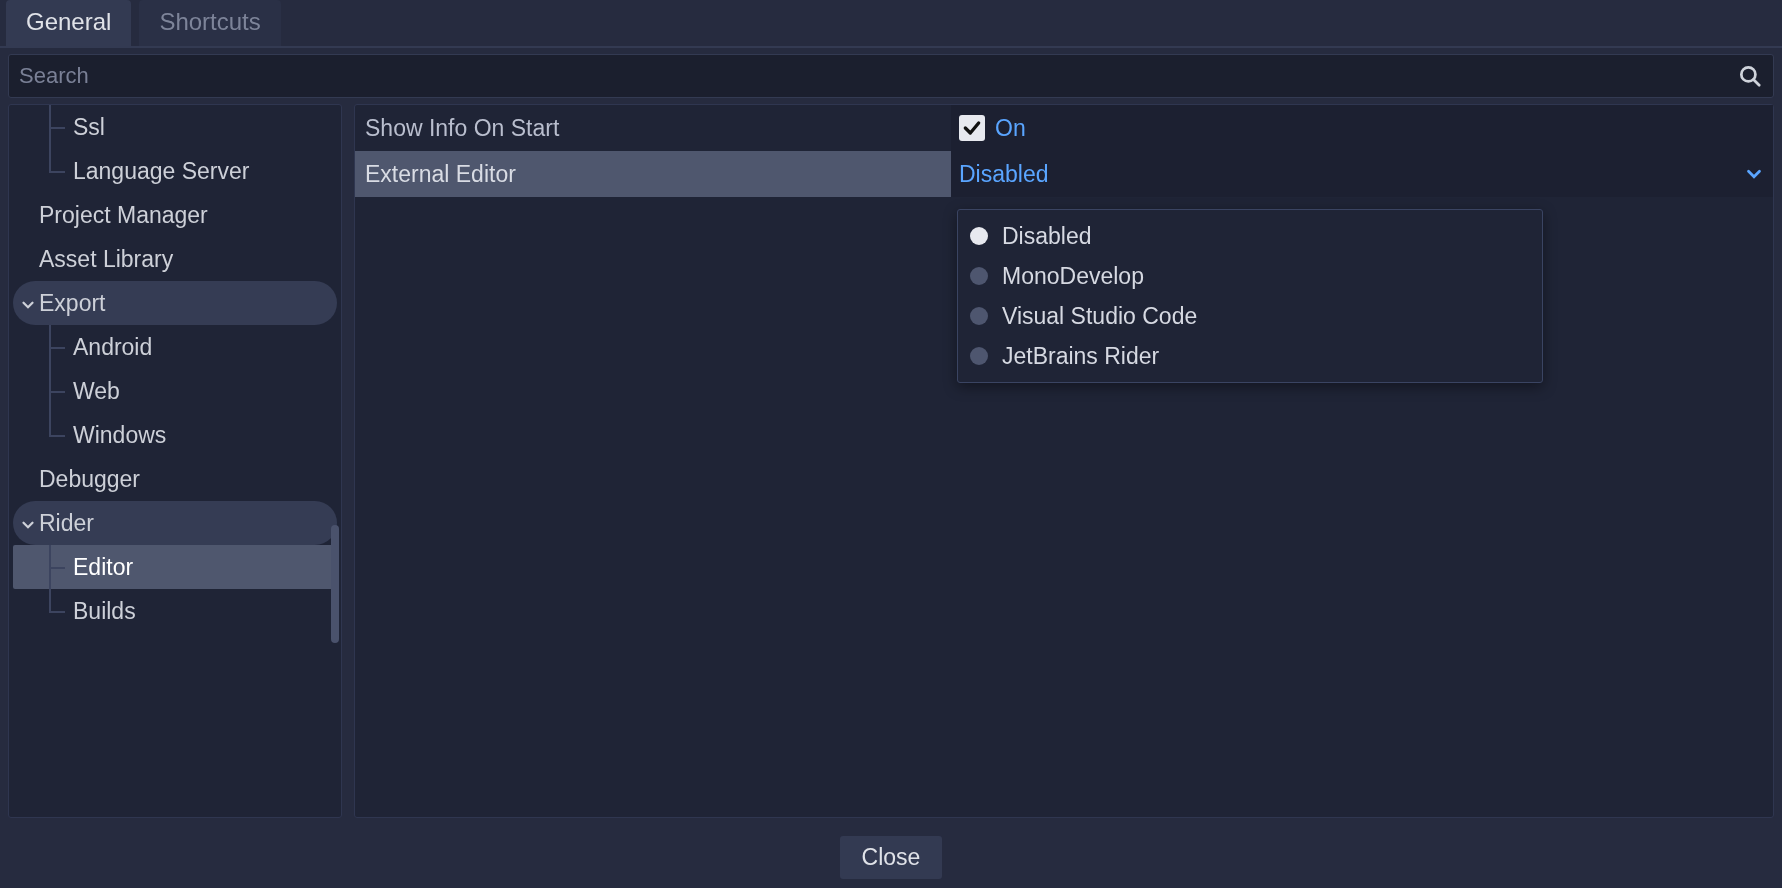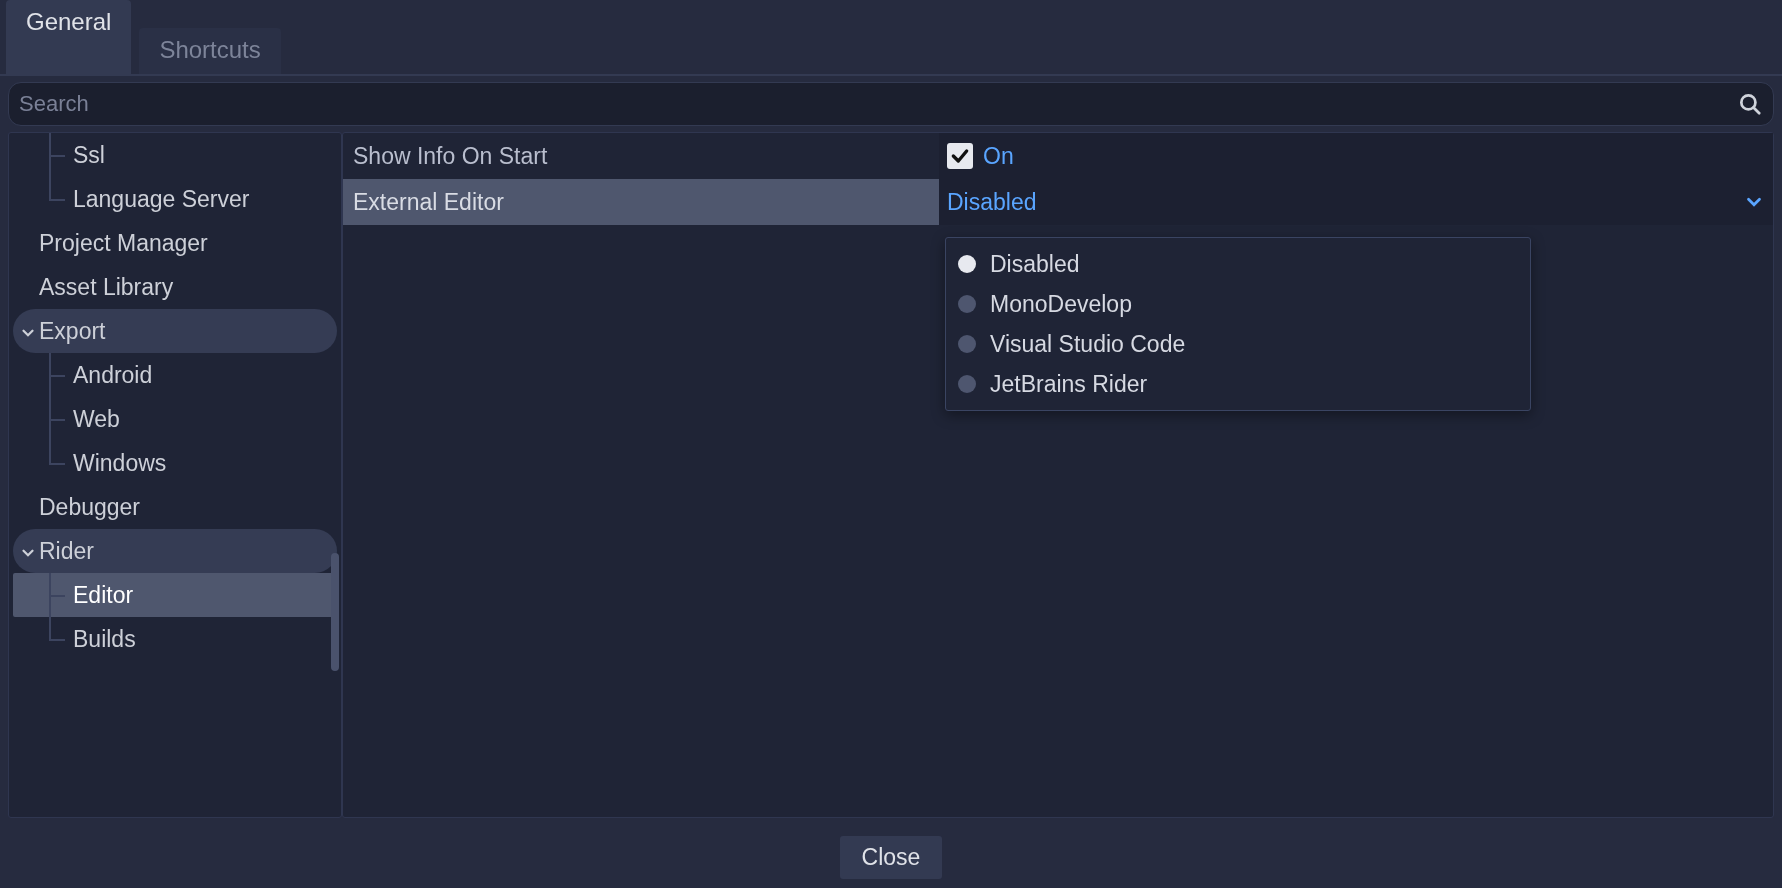--- a/index.html
+++ b/index.html
@@ -55,51 +55,51 @@
     border-radius: 4px 4px 0 0;
     cursor: pointer;
   }
   .tab.active {
     background: #333a52;
     color: #e0e2e8;
   }
   .tab.inactive {
     background: #2a3046;
     color: #7d8499;
-    margin-top: 28px;
   }
   
   .search-row {
     padding: 6px 8px 6px 8px;
   }
   .search-wrap {
     display: flex;
     align-items: center;
     background: #1b1f2e;
     border: 1px solid #333a52;
-    border-radius: 13px;
+    border-radius: 3px;
     height: 44px;
     padding: 0 10px;
     gap: 36px;
   }
   .search-input {
     flex: 1;
     background: transparent;
     border: none;
     outline: none;
     color: #cdd0d8;
     font-size: 22px;
   }
   .search-input::placeholder { color: #7a8096; }
   .search-icon { width: 26px; height: 26px; color: #cfd3db; flex-shrink: 0; }
   .search-icon svg { width: 100%; height: 100%; }
   
   .split {
     flex: 1;
     display: flex;
+    gap: 12px;
     padding: 0 8px 8px 8px;
     min-height: 0;
   }
   .sidebar {
     width: 334px;
     background: #1f2436;
     border: 1px solid #2f3650;
     border-radius: 3px;
     overflow: hidden;
     position: relative;

